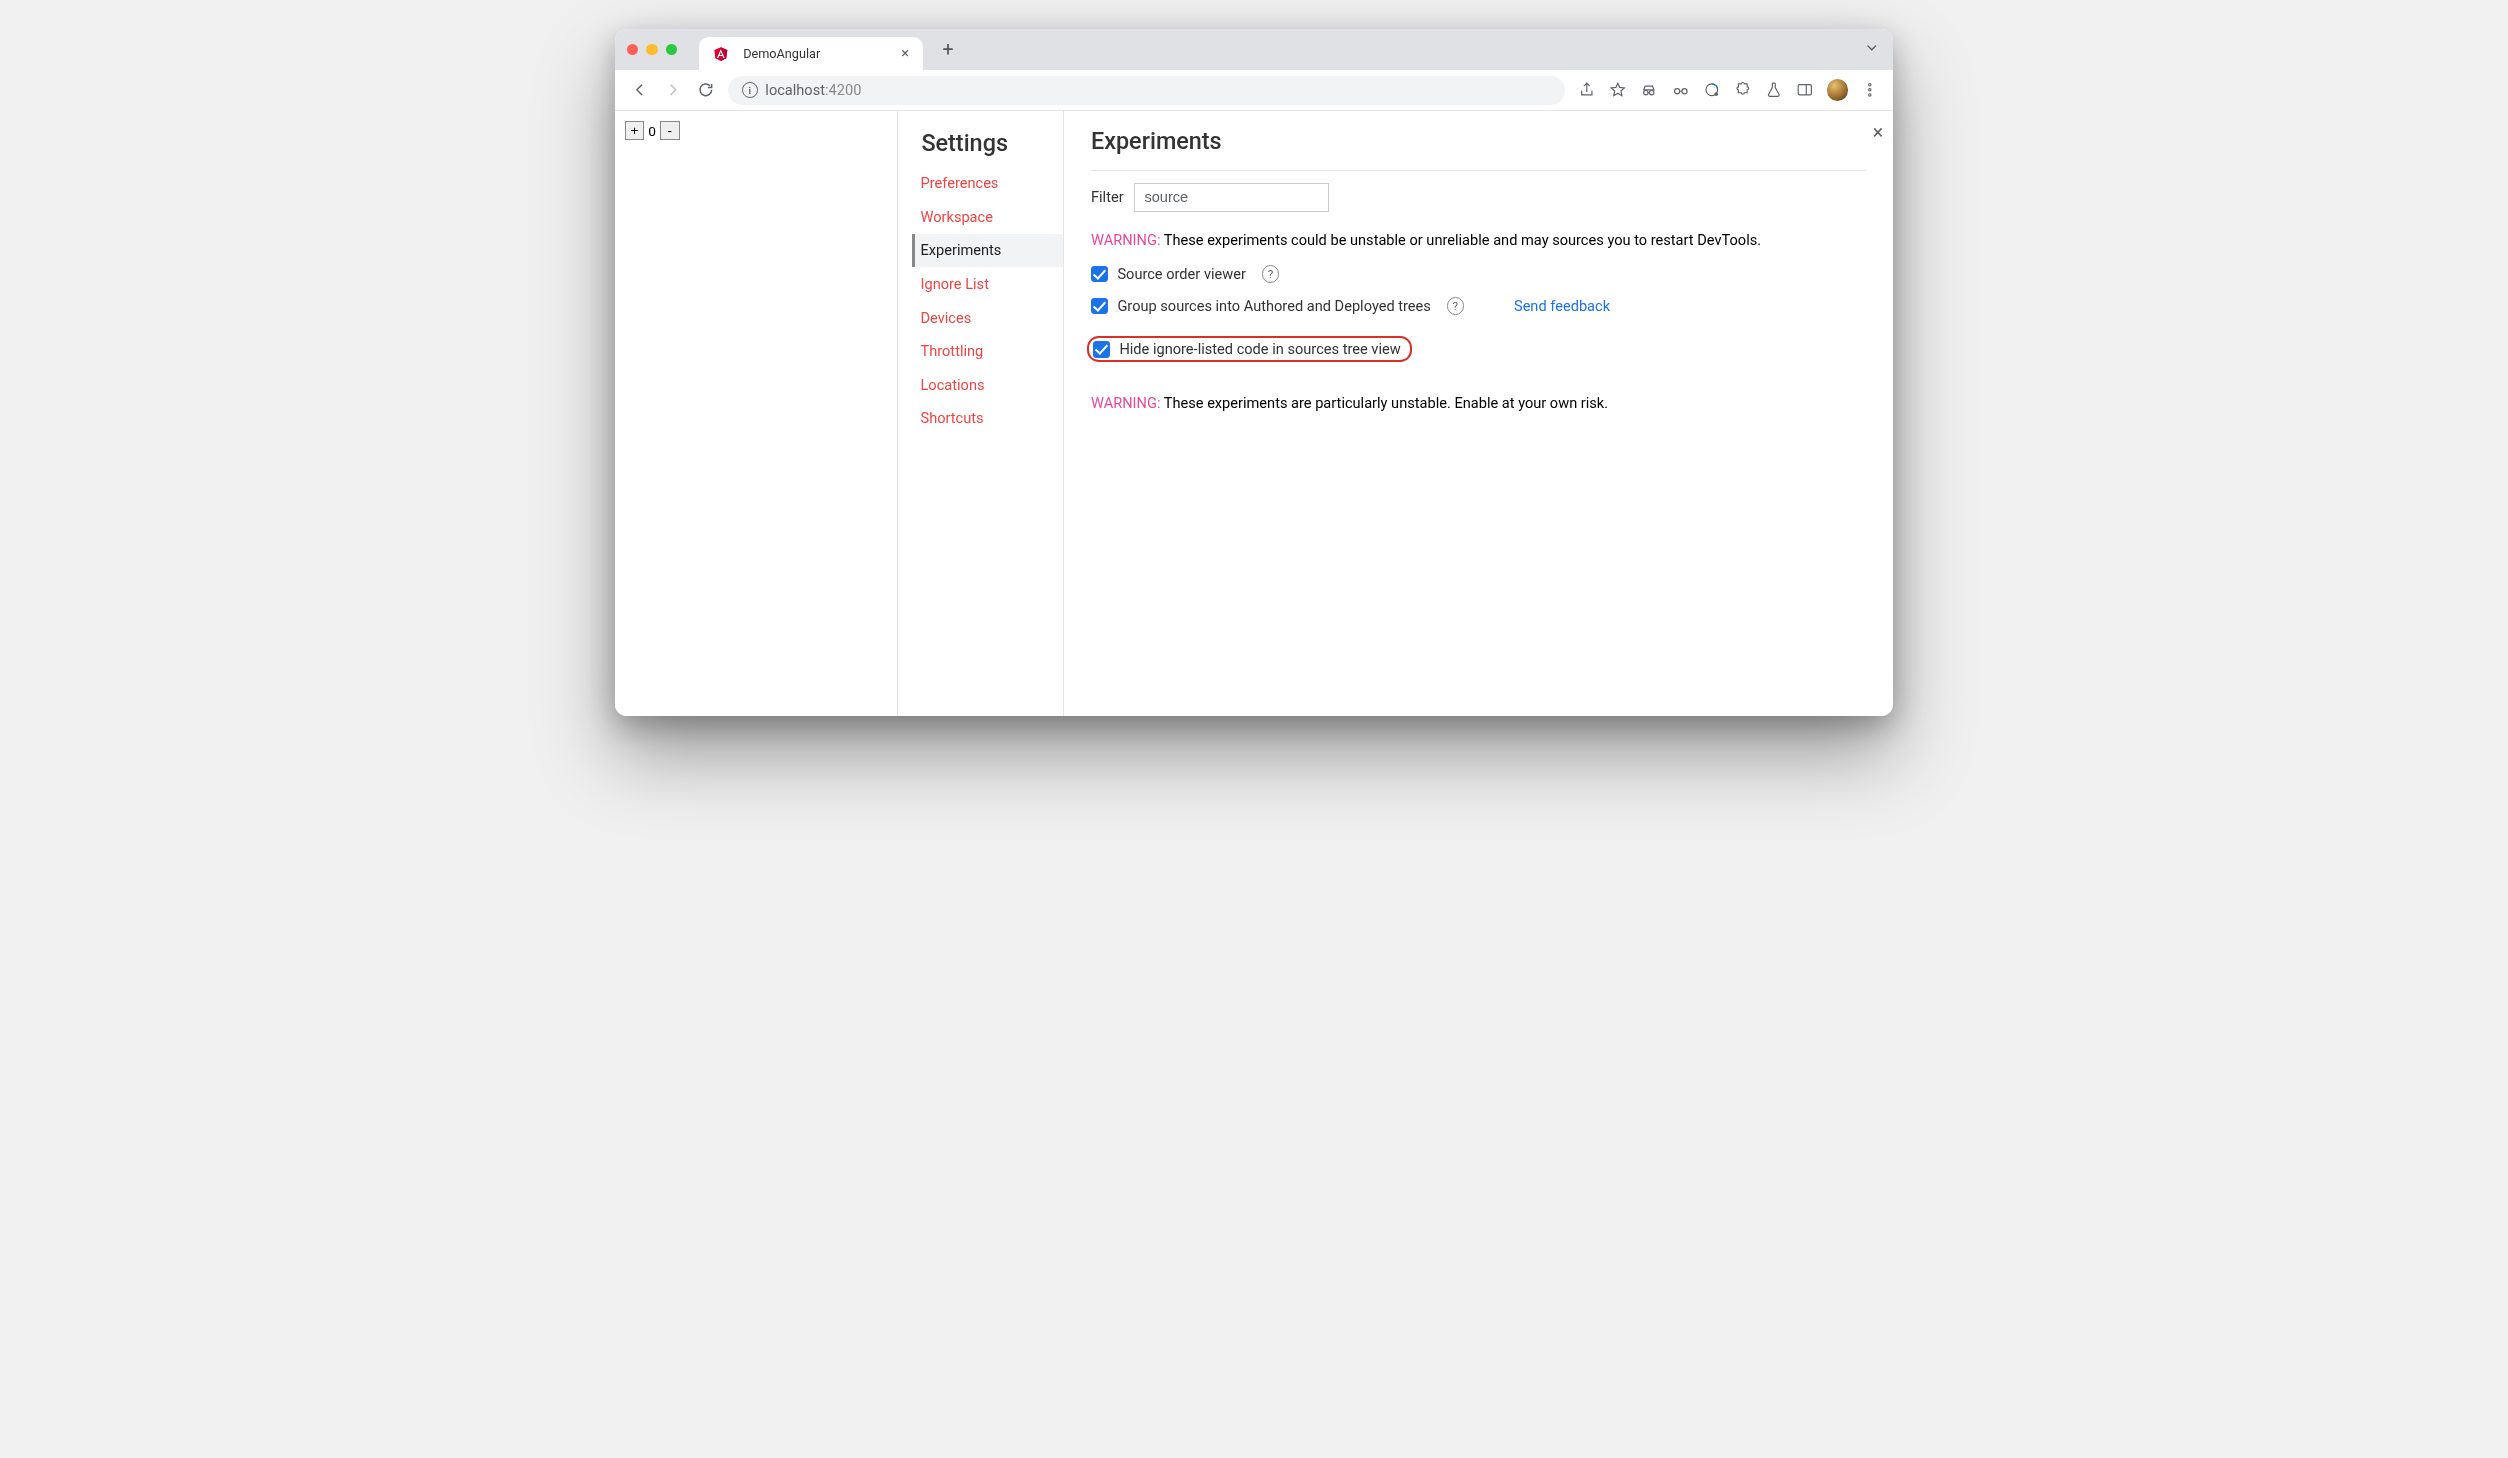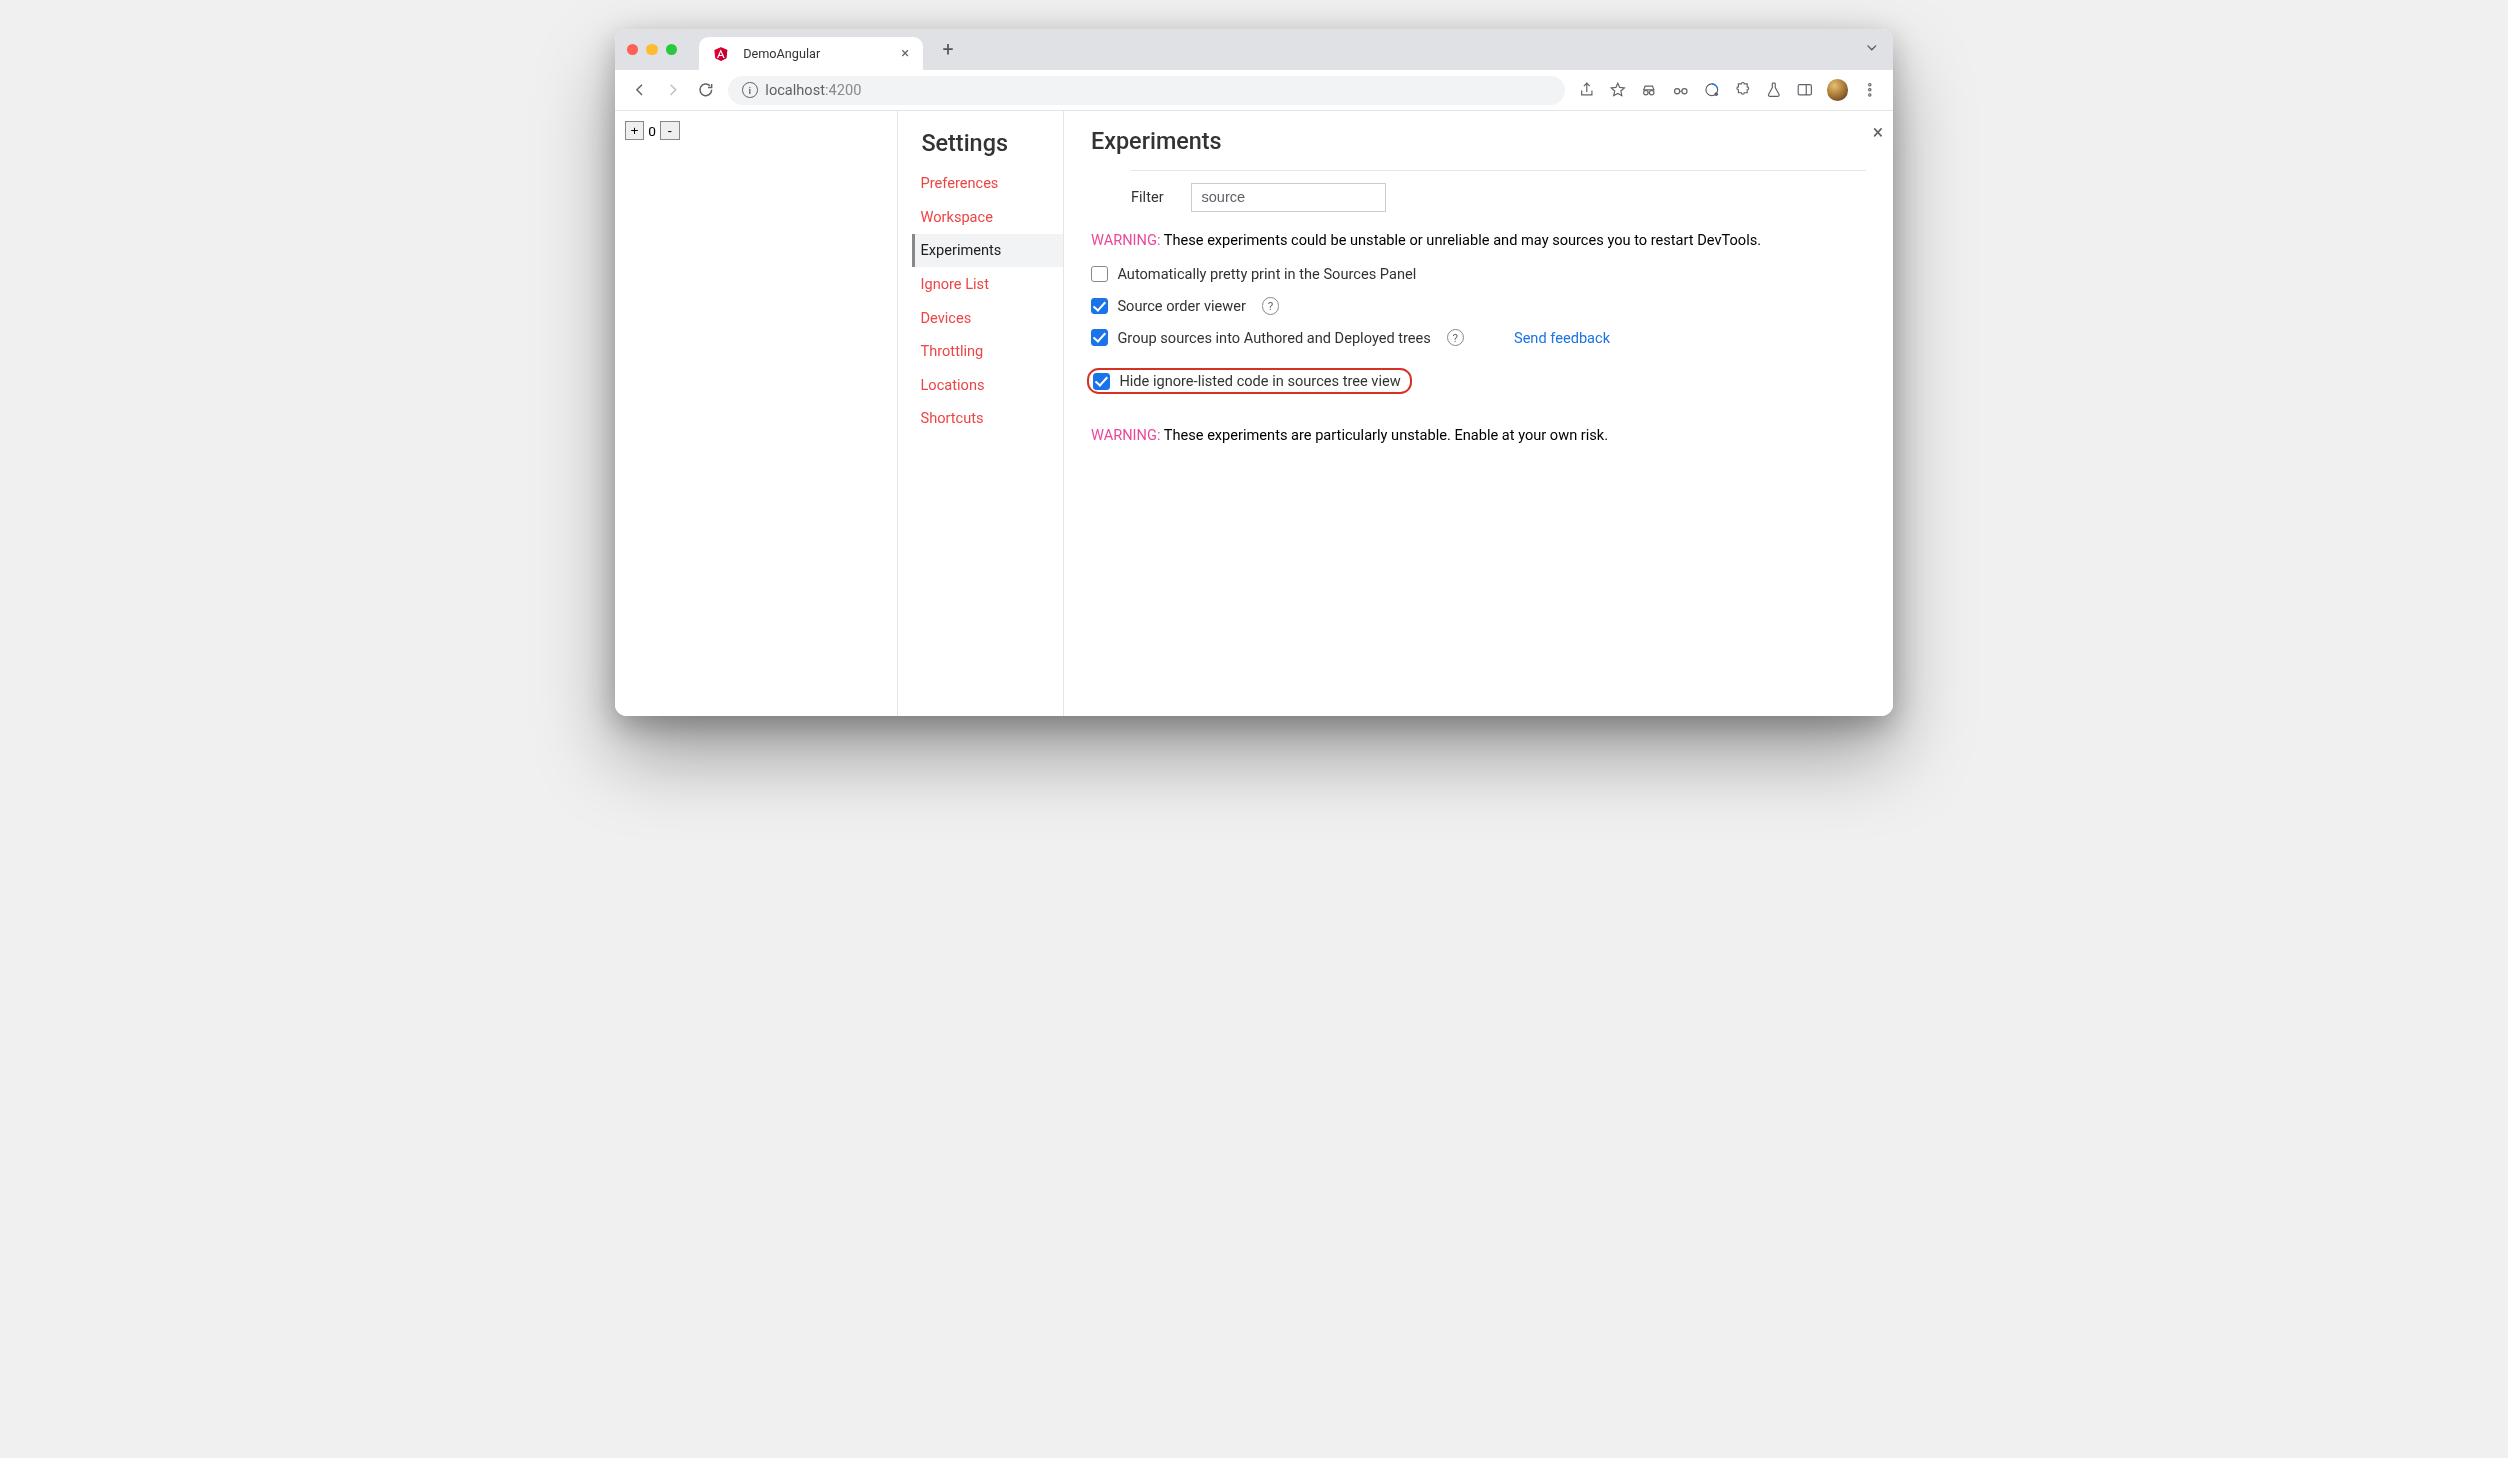--- a/index.html
+++ b/index.html
@@ -94,21 +94,21 @@
     background:#f1f3f4; color:#202124; border-left-color:#888;
   }
   
   .panel{
     flex:1; padding:15.6px 27px 15.6px 27px; position:relative;
   }
   .close-panel{
     position:absolute; top:9.8px; right:9.8px; color:#5f6368; font-size:19.5px; cursor:pointer;
   }
   .panel h1{ font-size:23.4px; font-weight:500; color:#333; margin-bottom:15.6px;}
-  .filter-row{ display:flex; align-items:center; gap:27px; padding-bottom:11.7px; border-top:1px solid #e5e5e5; padding-top:11.7px;margin-left:40px;}
+  .filter-row{ display:flex; align-items:center; gap:10px; padding-bottom:11.7px; border-top:1px solid #e5e5e5; padding-top:11.7px;}
   .filter-row label{ font-size:14.6px; color:#333;}
   .filter-row input{
     height:29px; width:195px; border:1px solid #ccc; padding:0 9.8px; font-size:14.6px; color:#5f6368;
   }
   .warning{ font-size:14.6px; margin:7.8px 0 13.7px;}
   .warning .w{ color:#ec4899;}
   .exp-row{ display:flex; align-items:center; gap:9.8px; font-size:14.6px; color:#333; margin:9.8px 0; padding:2px 0; }
   .exp-row input[type=checkbox]{
     appearance:none; width:16.6px; height:16.6px; border:1.5px solid #888; border-radius:2.9px; cursor:pointer; position:relative; flex-shrink:0;
   }
@@ -265,24 +265,20 @@
 
       <div class="filter-row">
         <label>Filter</label>
         <input type="text" value="source" style="">
       </div>
 
       <div class="warning">
         <span class="w">WARNING:</span><span> These experiments could be unstable or unreliable and may sources you to restart DevTools.</span>
       </div>
 
-      <div class="exp-row">
-        <input type="checkbox" style="">
-        <span>Automatically pretty print in the Sources Panel</span>
-      </div>
 
       <div class="exp-row">
         <input type="checkbox" checked="" style="">
         <span>Source order viewer</span>
         <span class="help-ico">?</span>
       </div>
 
 
       <div class="exp-row">
         <input type="checkbox" checked="" style="">

